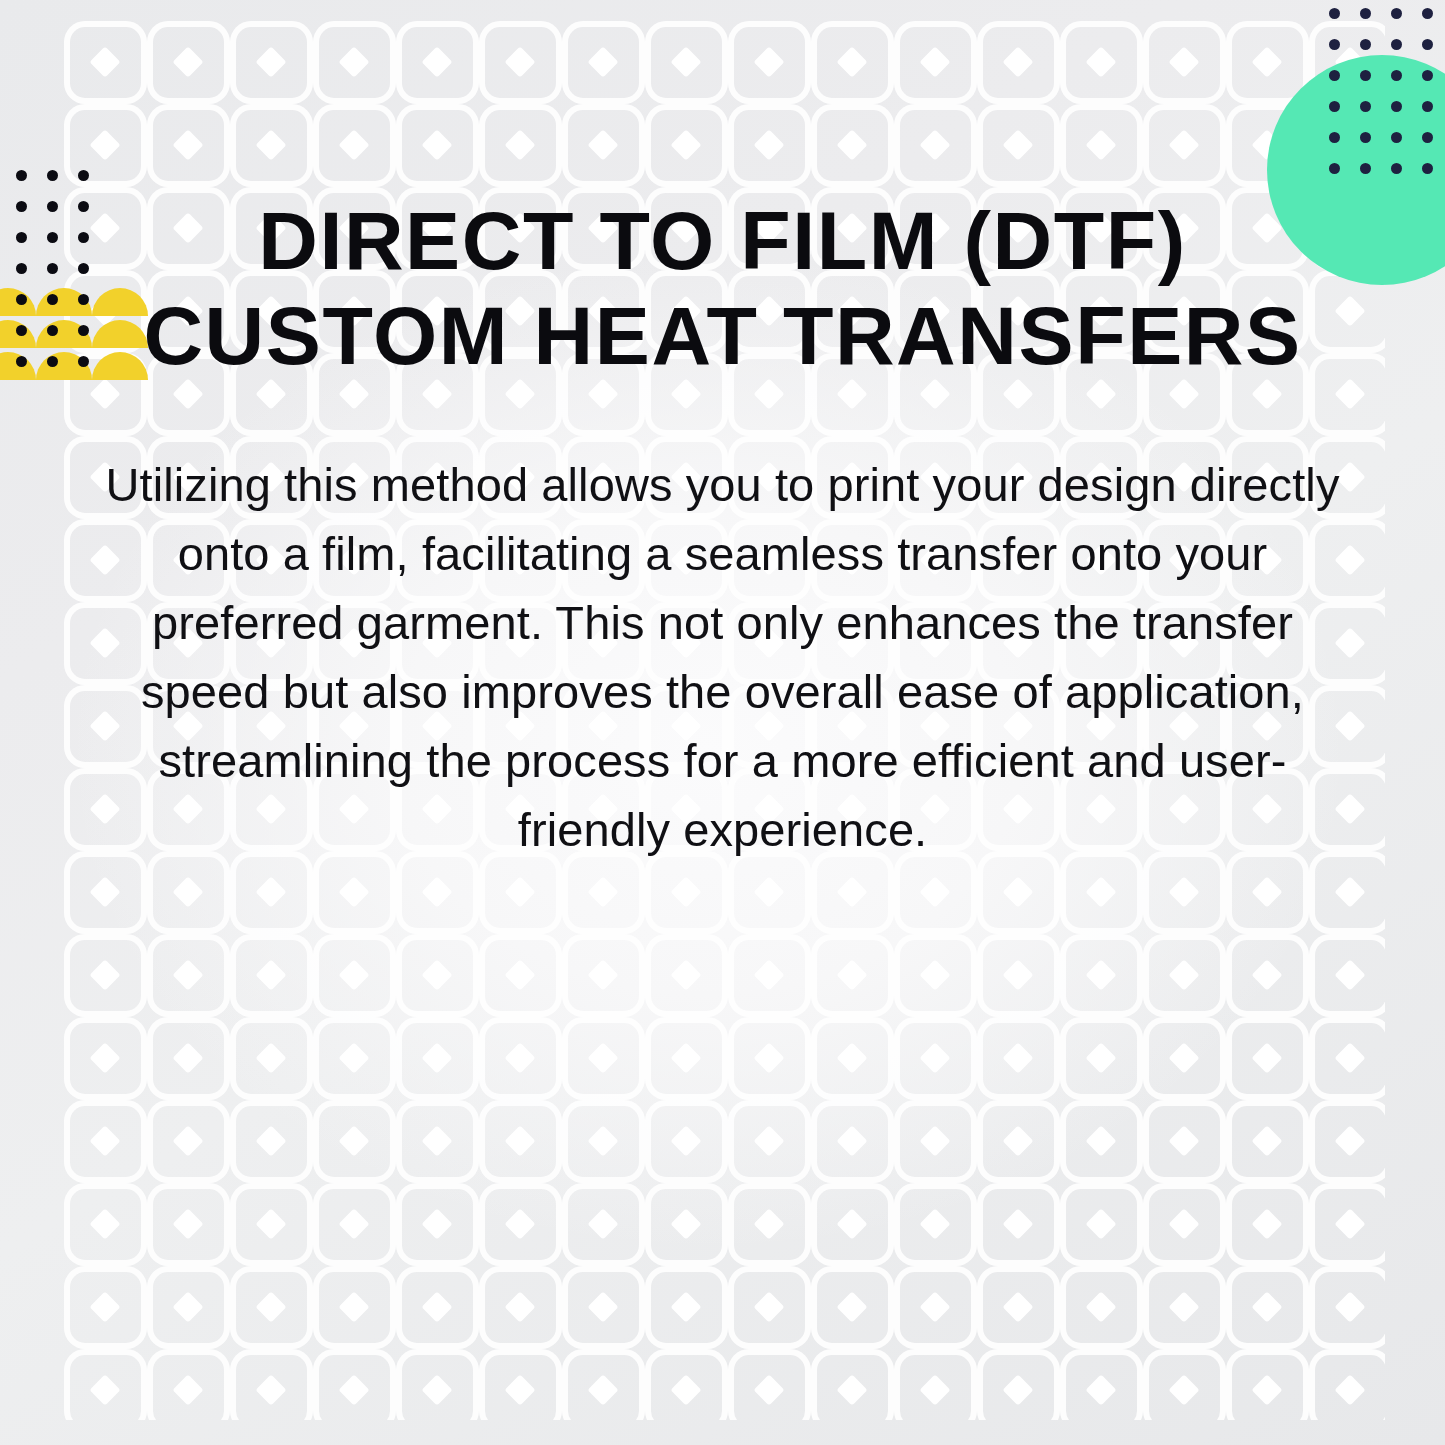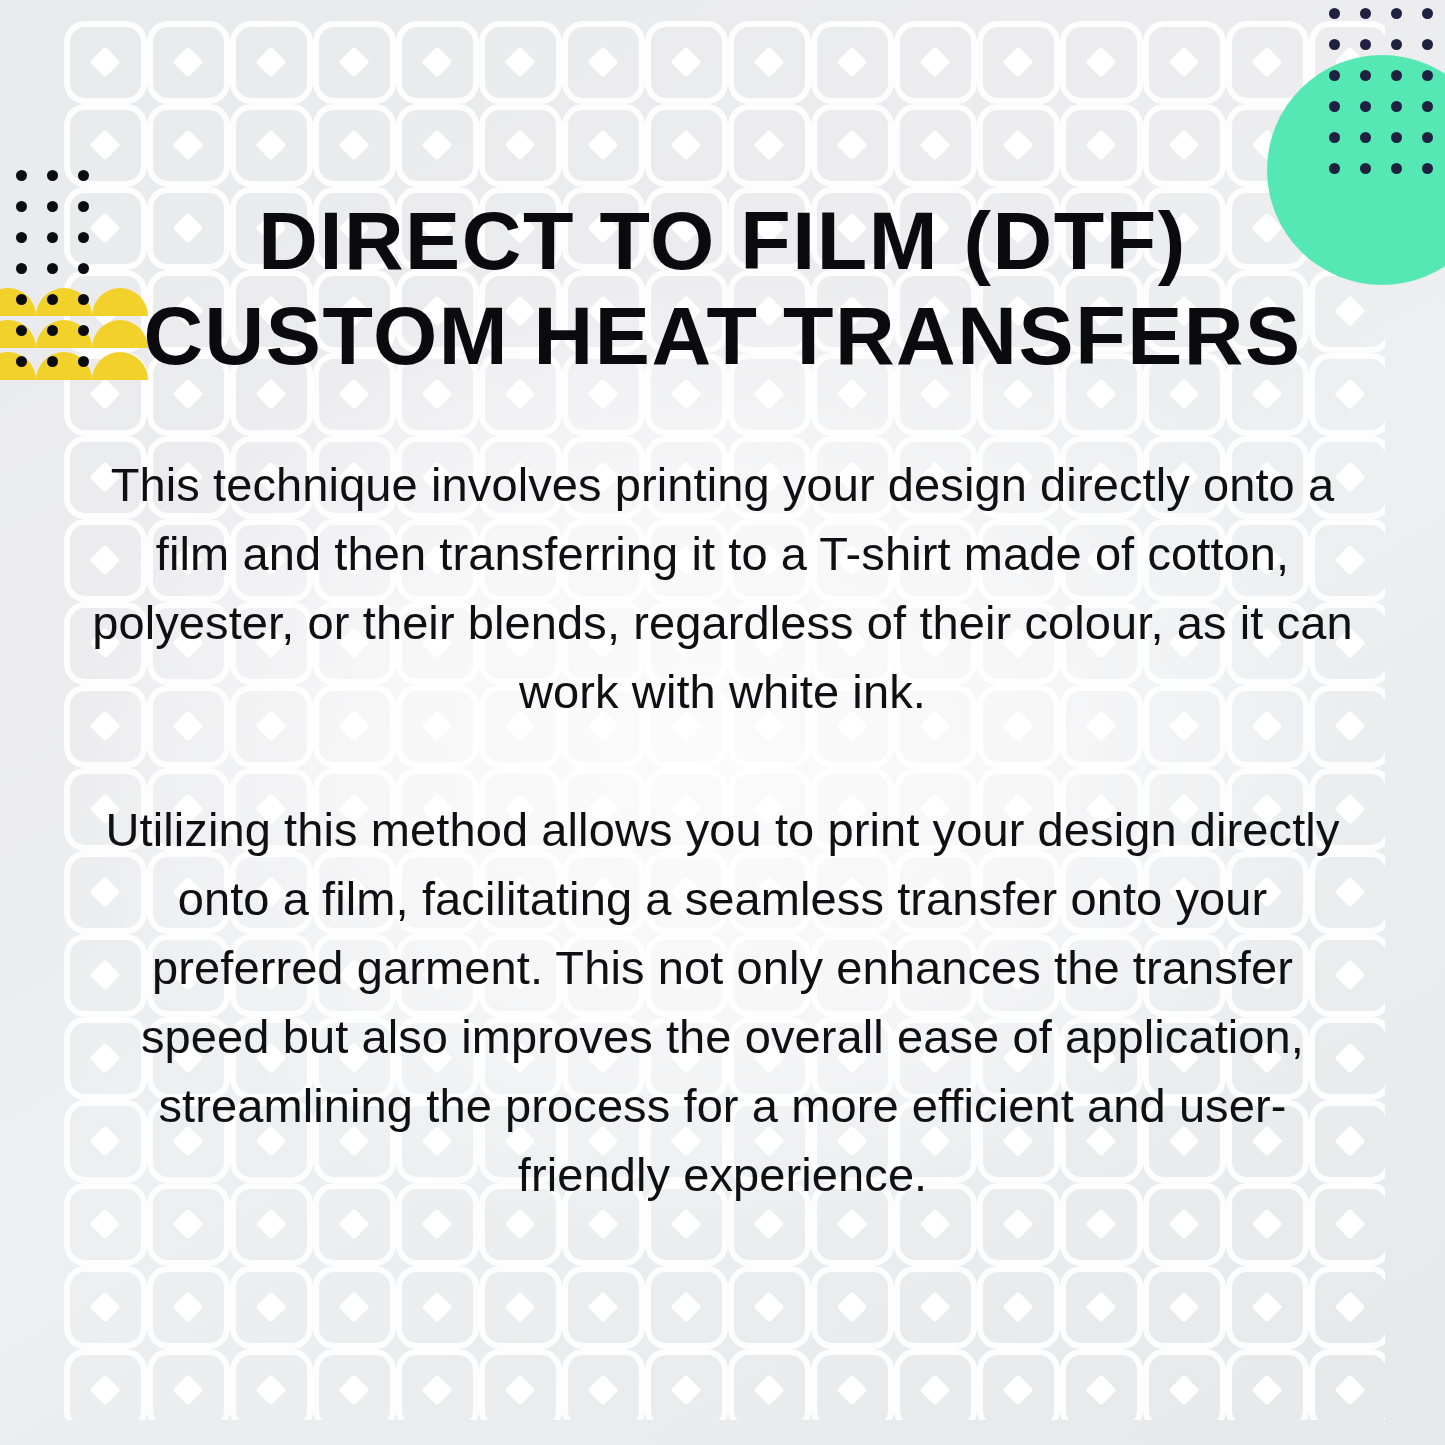--- a/index.html
+++ b/index.html
@@ -692,18 +692,17 @@
     </div>
 
   <div class="content">
 
     <h1 class="title">
       <span class="tline">DIRECT TO FILM (DTF)</span>
       <span class="tline">CUSTOM HEAT TRANSFERS</span>
     </h1>
 
     <div class="body-block">
-      <p class="para">This technique involves printing your design directly onto a film and then transferring it to a T-shirt made of cotton, polyester, or their blends, regardless of their colour, as it can work with white ink.</p>
       <p class="para">Utilizing this method allows you to print your design directly onto a film, facilitating a seamless transfer onto your preferred garment. This not only enhances the transfer speed but also improves the overall ease of application, streamlining the process for a more efficient and user-friendly experience.</p>
     </div>
 
   </div>
 </div>
 
 </body></html>

